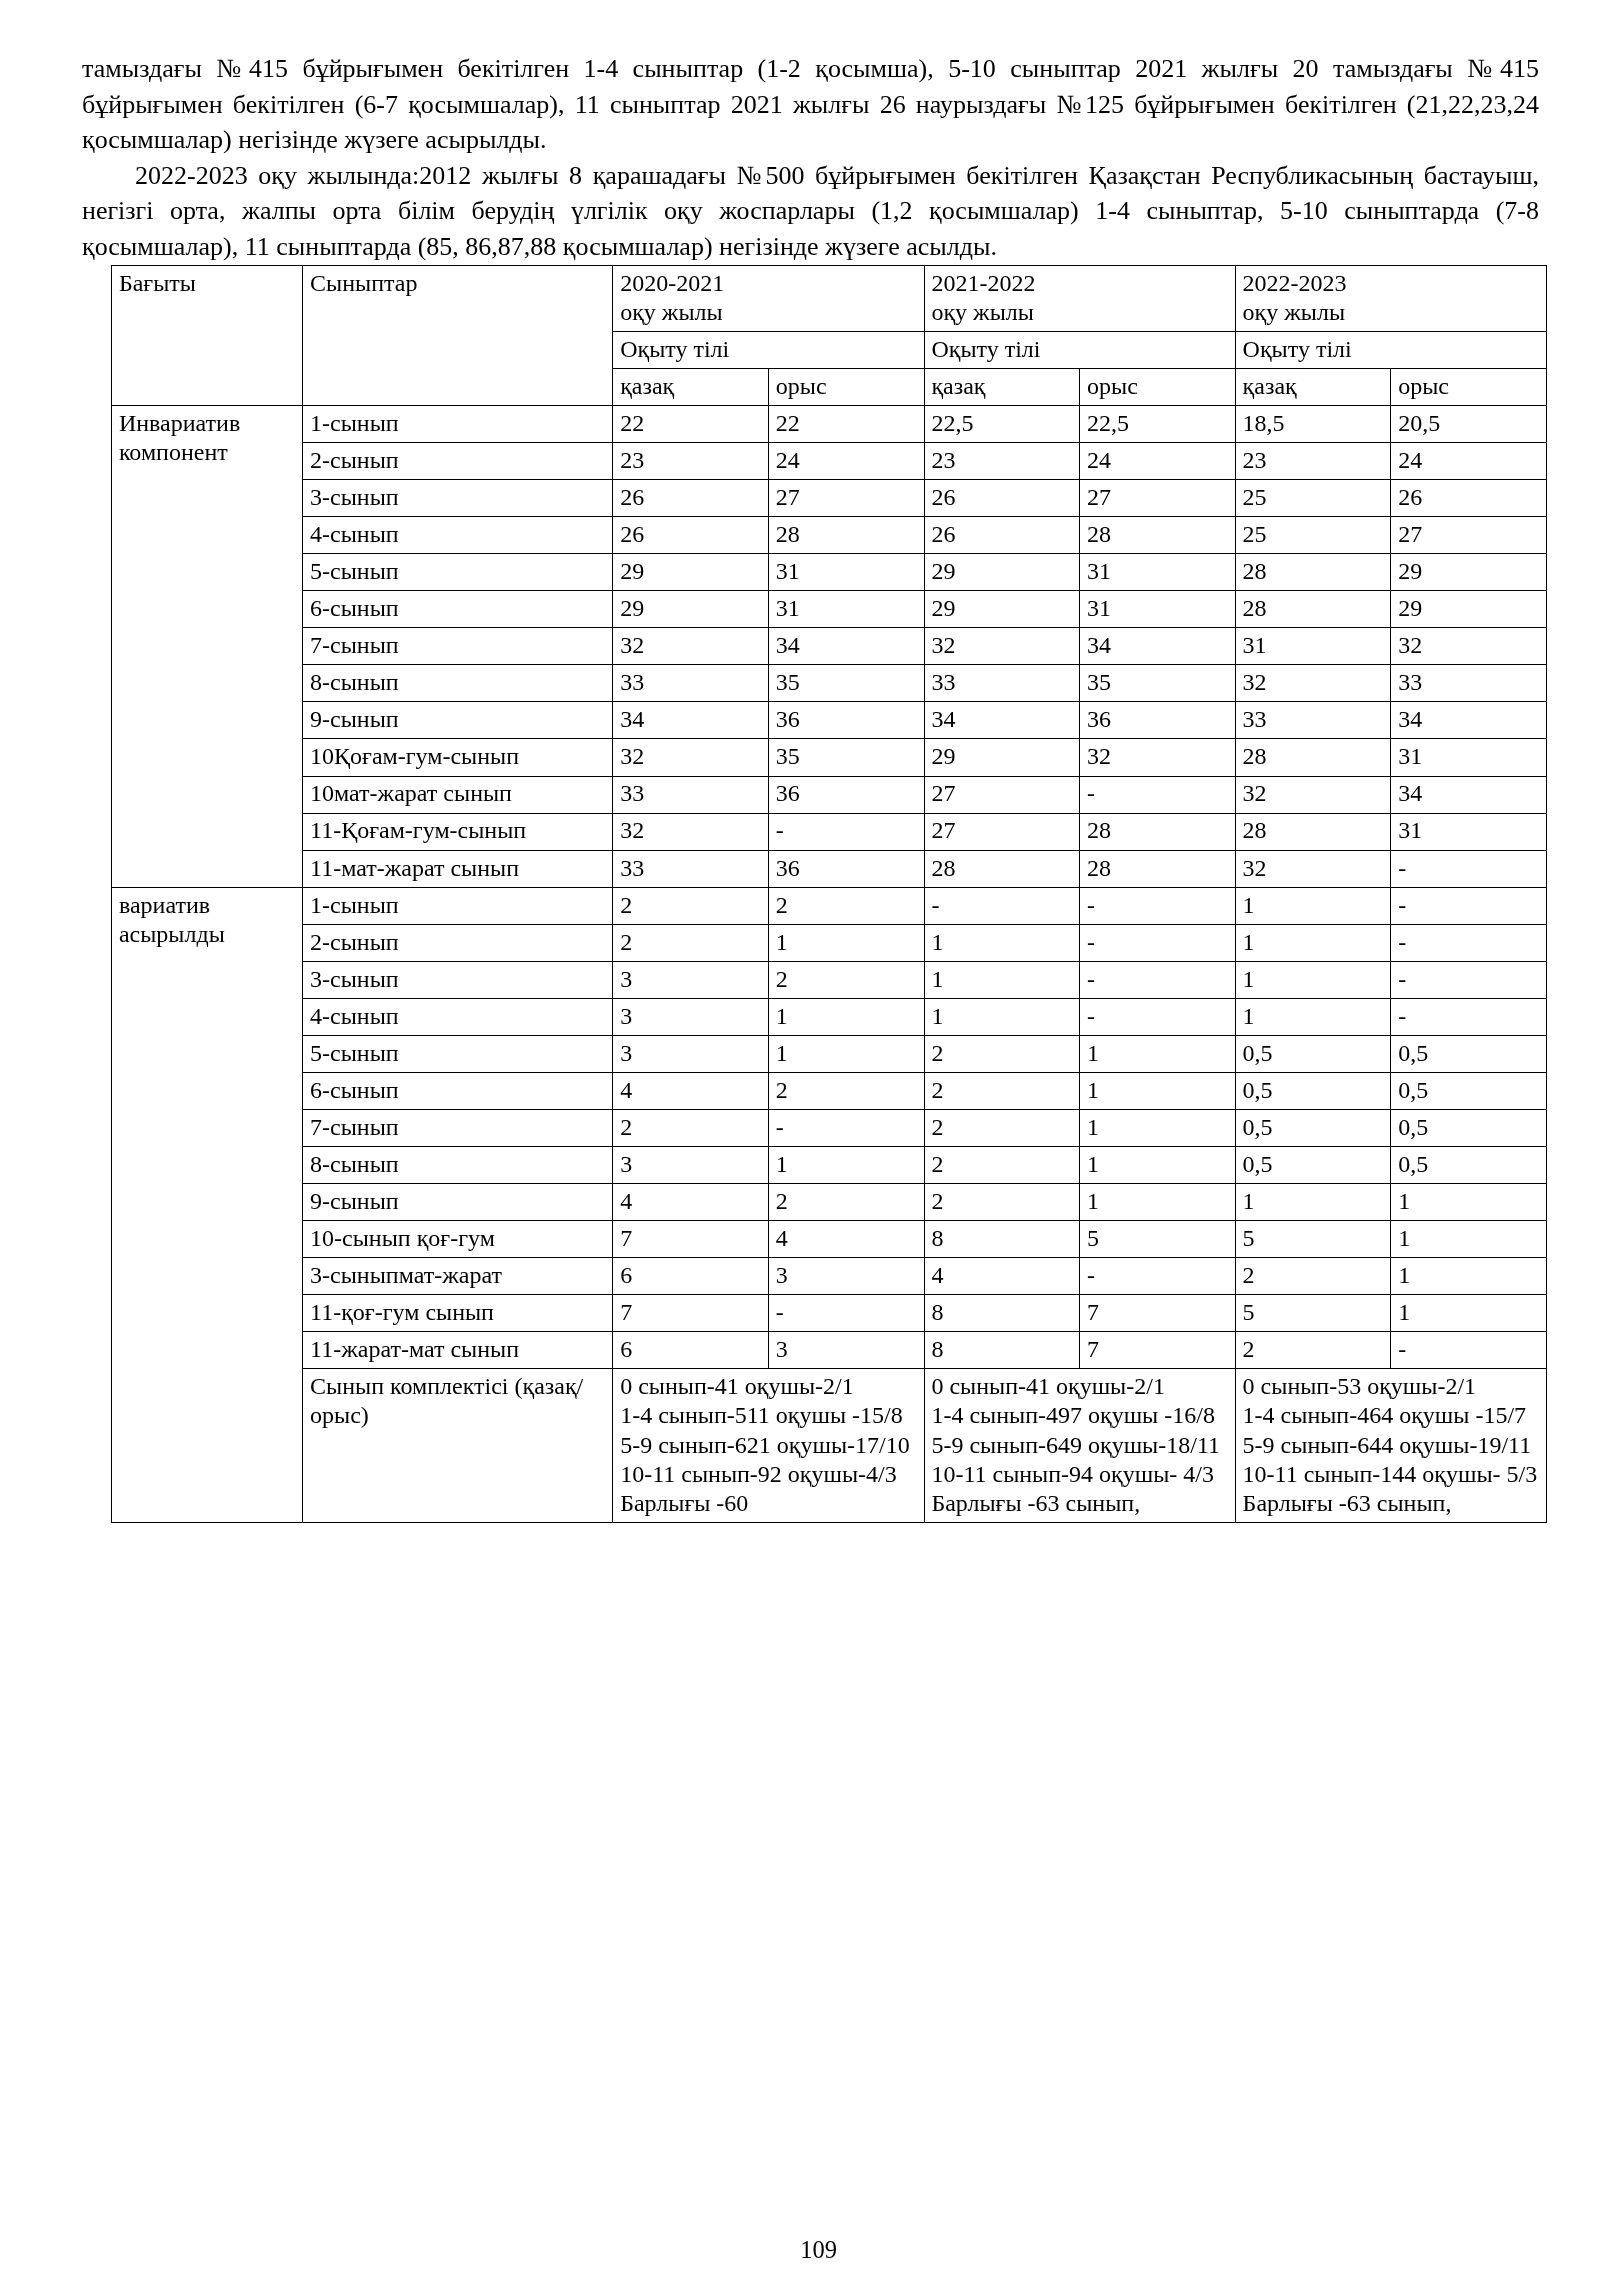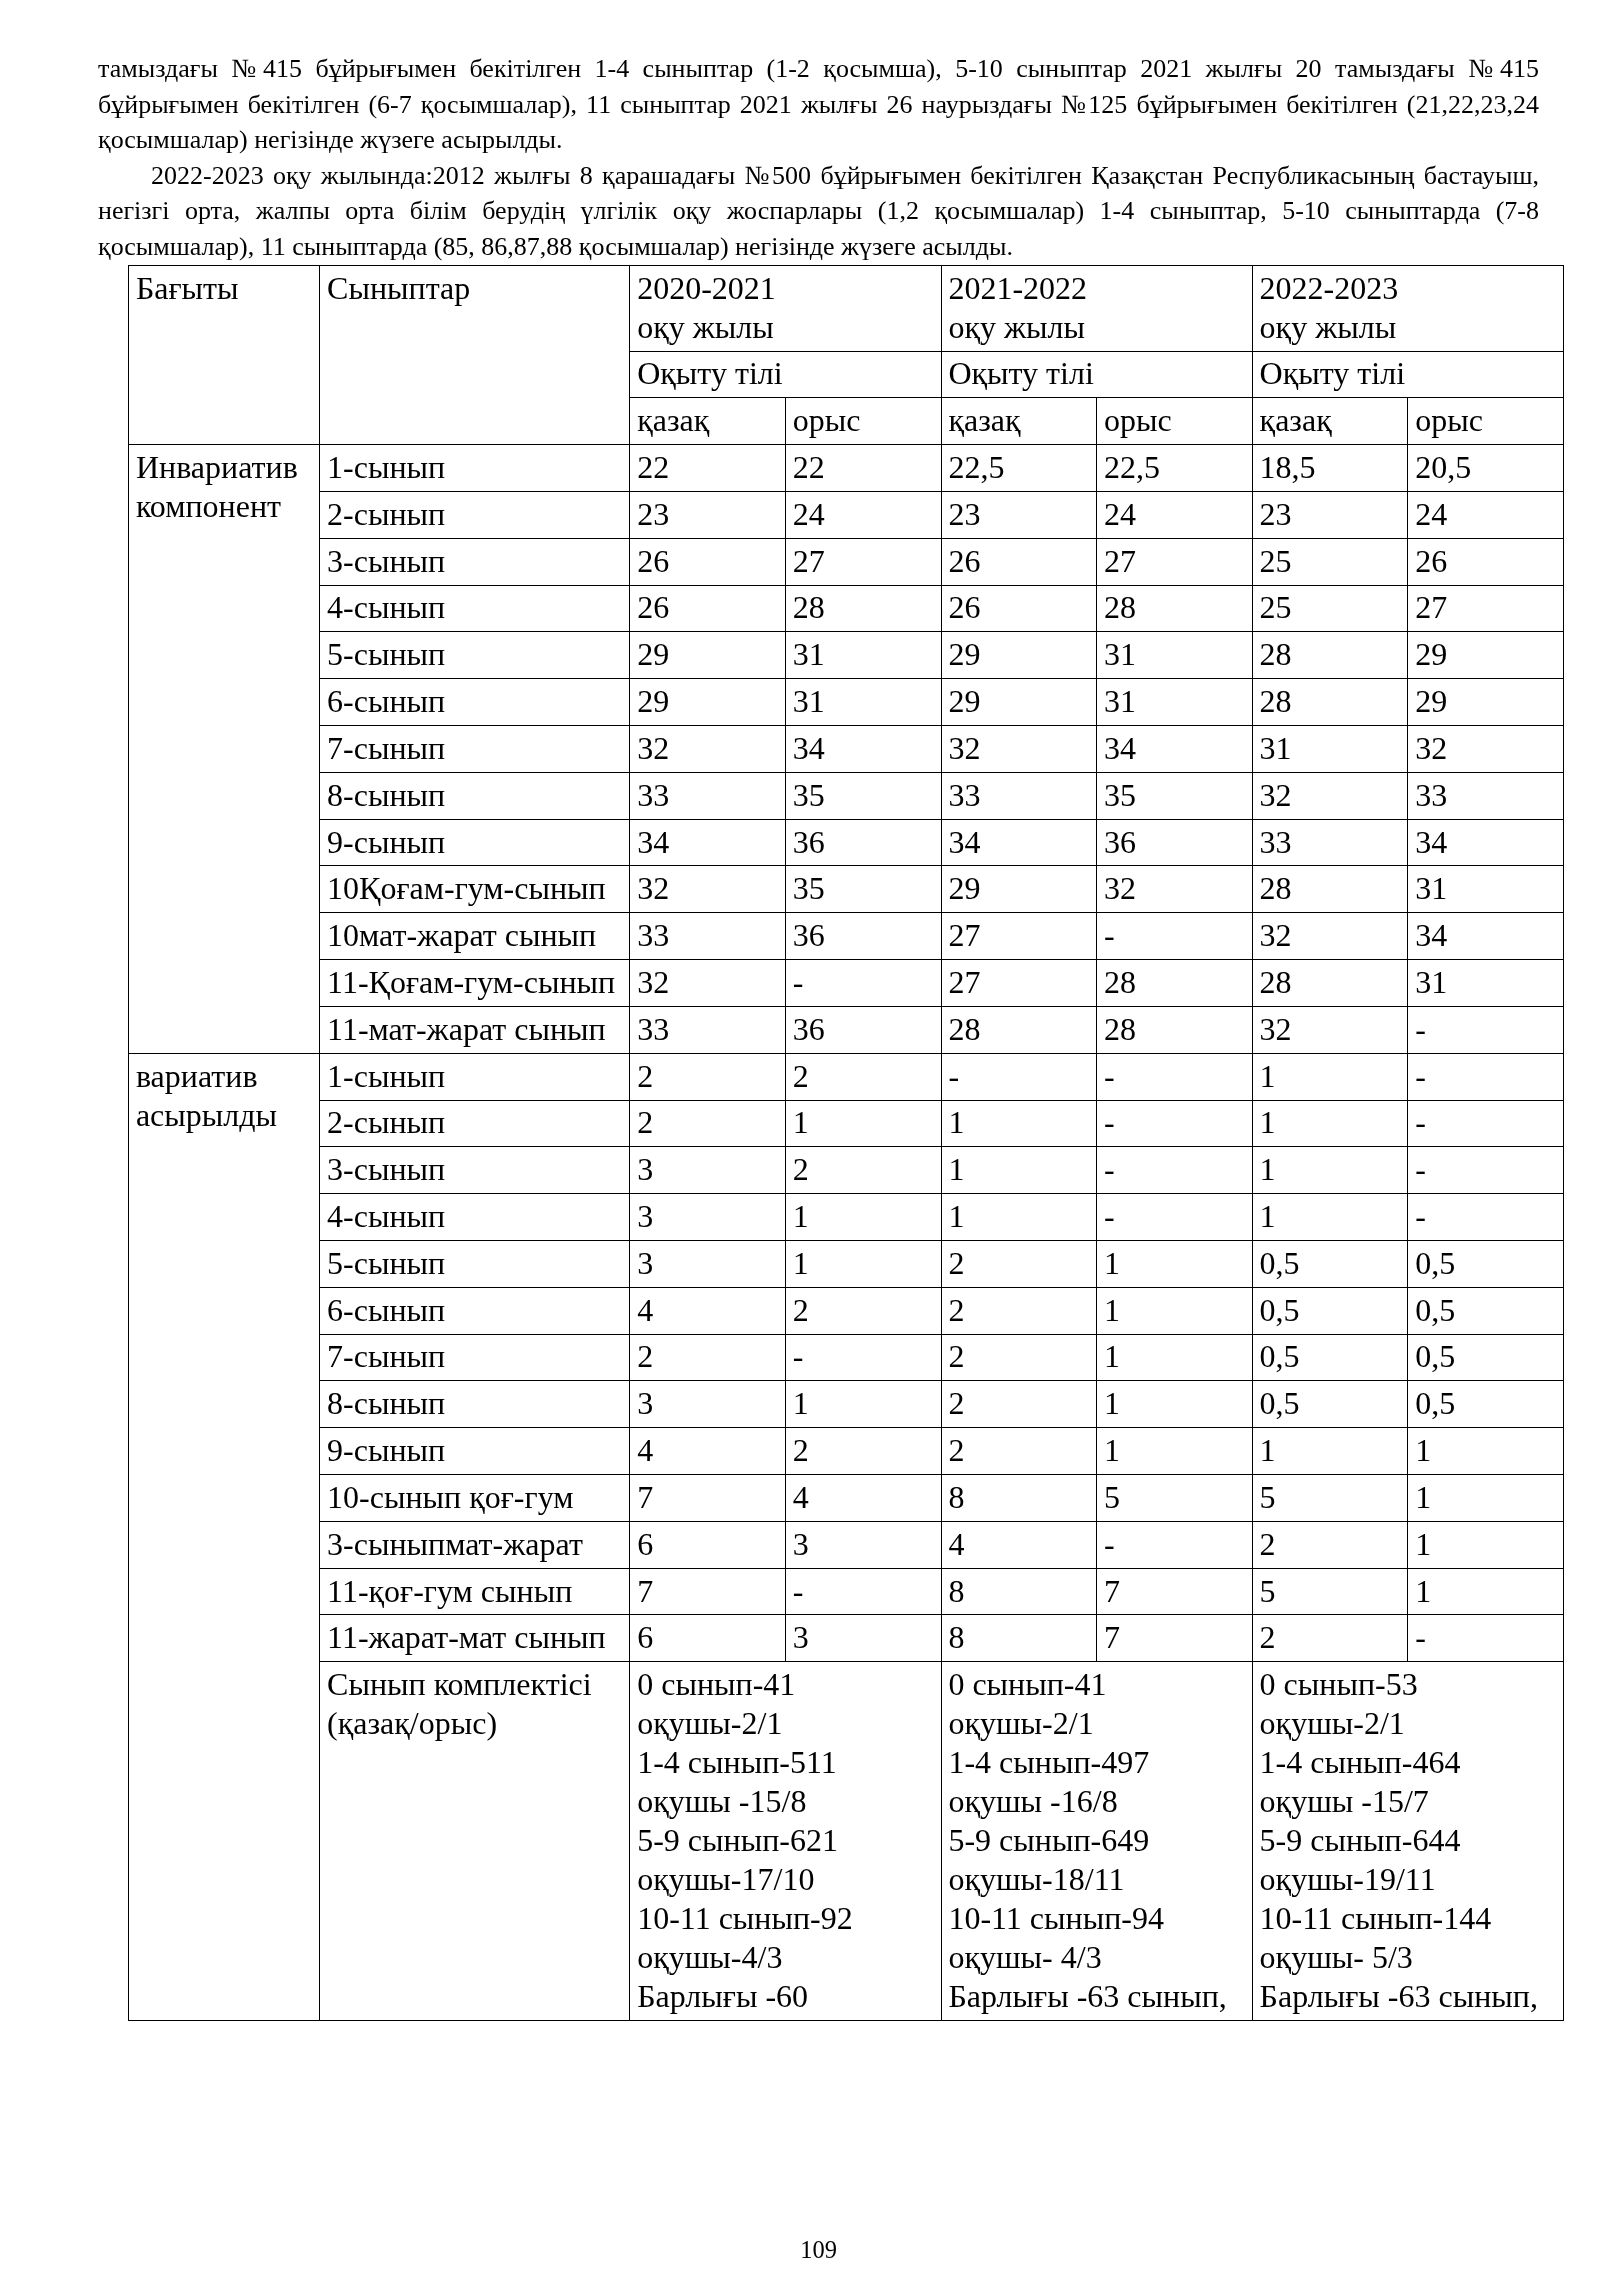--- a/index.html
+++ b/index.html
@@ -18,37 +18,37 @@
     padding: 51px 82px 39px 82px;
     box-sizing: border-box;
     width: 1621px;
     min-height: 2293px;
     position: relative;
   }
   p.intro {
     font-size: 26px;
     line-height: 1.37;
     text-align: justify;
-    margin: 0 0 0 16px;
+    margin: 0 0 0 0;
     text-justify: inter-word;
   }
   p.intro.indent {
     text-indent: 53px;
   }
   .section-title {
     font-size: 26px;
     font-weight: bold;
     margin: 3.9px 0 5.9px 0;
   }
   table.plan {
     border-collapse: collapse;
     width: 1436px;
-    margin-left: 46px;
+    margin-left: 29px;
     table-layout: fixed;
-    font-size: 32px;
+    font-size: 24px;
     padding-left: 24px;
   }
   table.plan td, table.plan th {
     border: 1.4px solid #000000;
     padding: 2.9px 6.9px 3.9px 6.9px;
     vertical-align: top;
     font-weight: normal;
     text-align: left;
     line-height: 1.22;
   }

